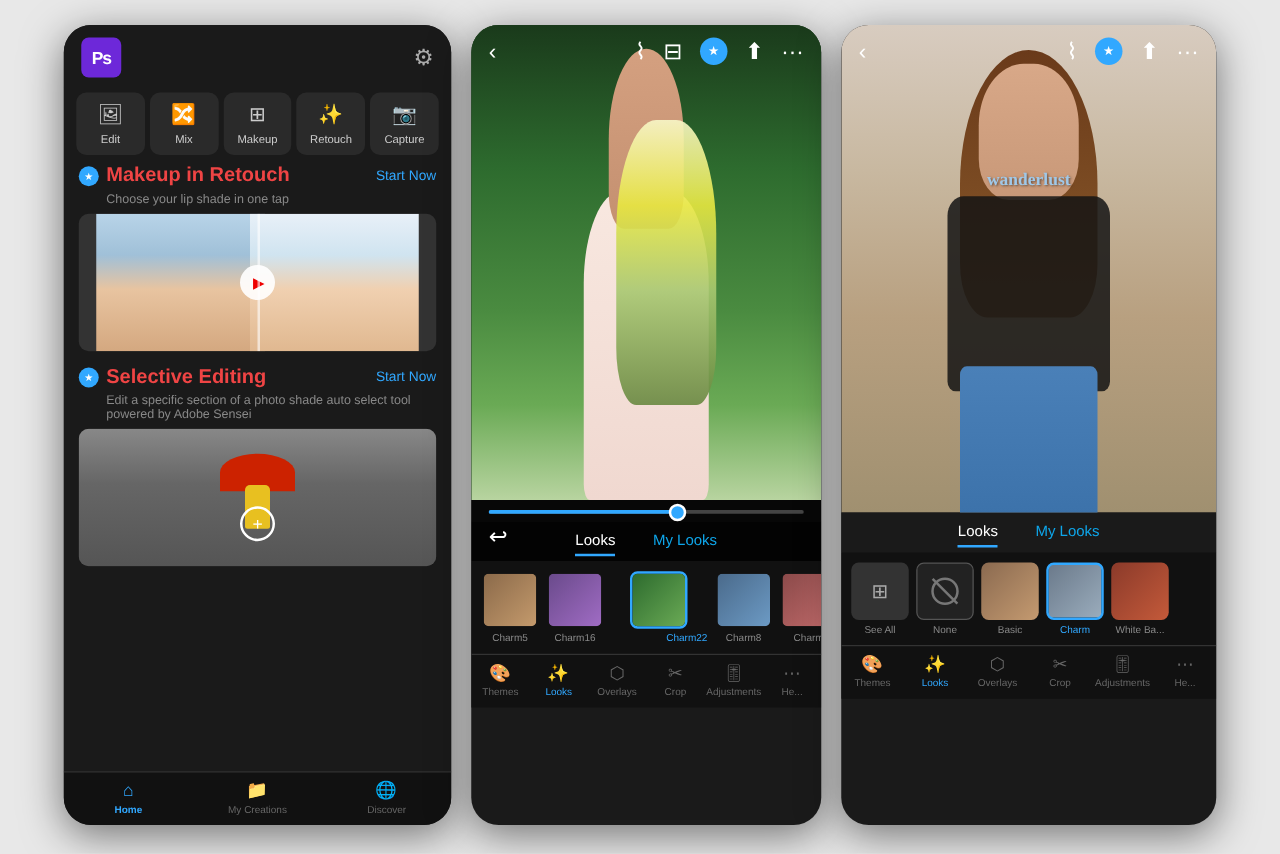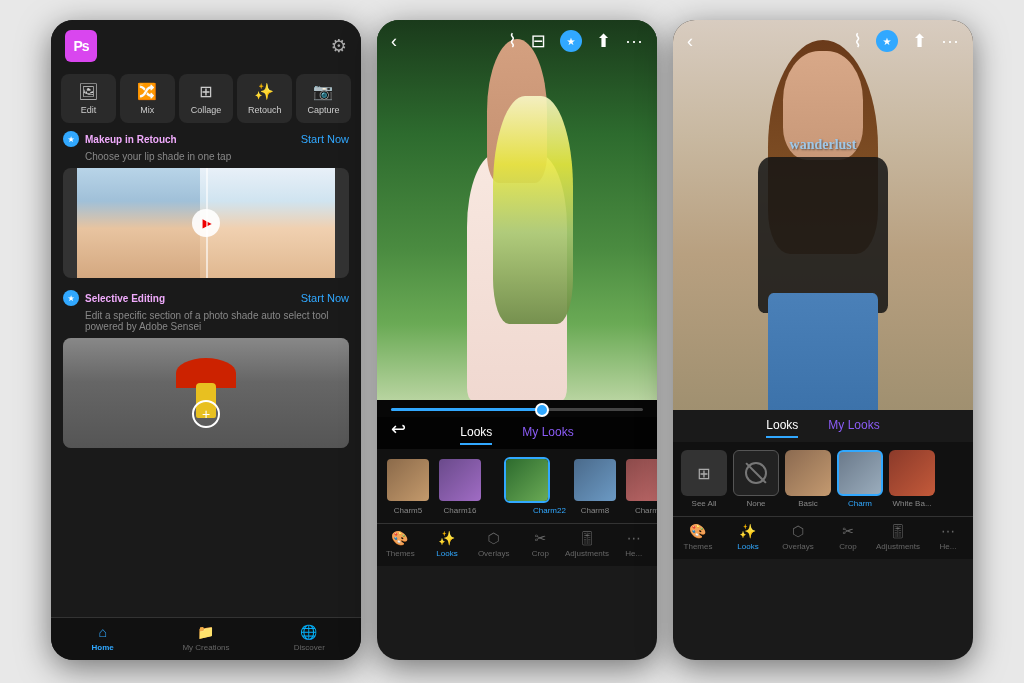--- a/index.html
+++ b/index.html
@@ -38,21 +38,21 @@
     
     .p1-header {
       display: flex;
       align-items: center;
       justify-content: space-between;
       padding: 10px 14px 8px;
       background: #1a1a1a;
     }
     .ps-logo {
       width: 32px; height: 32px;
-      background: #d946ef;
+      background: #6d28d9;
       border-radius: 6px;
       display: flex; align-items: center; justify-content: center;
       color: #fff; font-weight: 900; font-size: 14px; letter-spacing: -1px;
     }
     .gear-icon {
       color: #aaa; font-size: 18px;
     }
     .p1-tools {
       display: grid;
       grid-template-columns: repeat(5, 1fr);
@@ -99,22 +99,22 @@
       gap: 6px;
     }
     .feature-badge {
       width: 16px; height: 16px;
       background: #31a8ff;
       border-radius: 50%;
       display: flex; align-items: center; justify-content: center;
     }
     .badge-star { color: #fff; font-size: 8px; }
     .feature-title {
-      color: #f0abfc;
-      font-size: 10px;
+      color: #ef4444;
+      font-size: 16px;
       font-weight: 600;
     }
     .start-now {
       color: #31a8ff;
       font-size: 11px;
     }
     .feature-desc {
       color: #888;
       font-size: 10px;
       margin-bottom: 6px;
@@ -208,21 +208,21 @@
     }
 
     .p2-looks-tabs {
       display: flex;
       background: rgba(0,0,0,0.85);
       justify-content: center;
       gap: 30px;
       padding: 8px 0 4px;
     }
     .looks-tab {
-      color: #8b5cf6;
+      color: #0ea5e9;
       font-size: 12px;
       cursor: pointer;
       padding-bottom: 4px;
     }
     .looks-tab.active {
       color: #fff;
       border-bottom: 2px solid #31a8ff;
     }
 
     .p2-looks-strip {
@@ -423,21 +423,21 @@
         <div class="tool-item">
           <span class="tool-icon">🖼</span>
           <span class="tool-label">Edit</span>
         </div>
         <div class="tool-item">
           <span class="tool-icon">🔀</span>
           <span class="tool-label">Mix</span>
         </div>
         <div class="tool-item">
           <span class="tool-icon">⊞</span>
-          <span class="tool-label">Collage</span>
+          <span class="tool-label">Makeup</span>
         </div>
         <div class="tool-item">
           <span class="tool-icon">✨</span>
           <span class="tool-label">Retouch</span>
         </div>
         <div class="tool-item">
           <span class="tool-icon">📷</span>
           <span class="tool-label">Capture</span>
         </div>
       </div>

